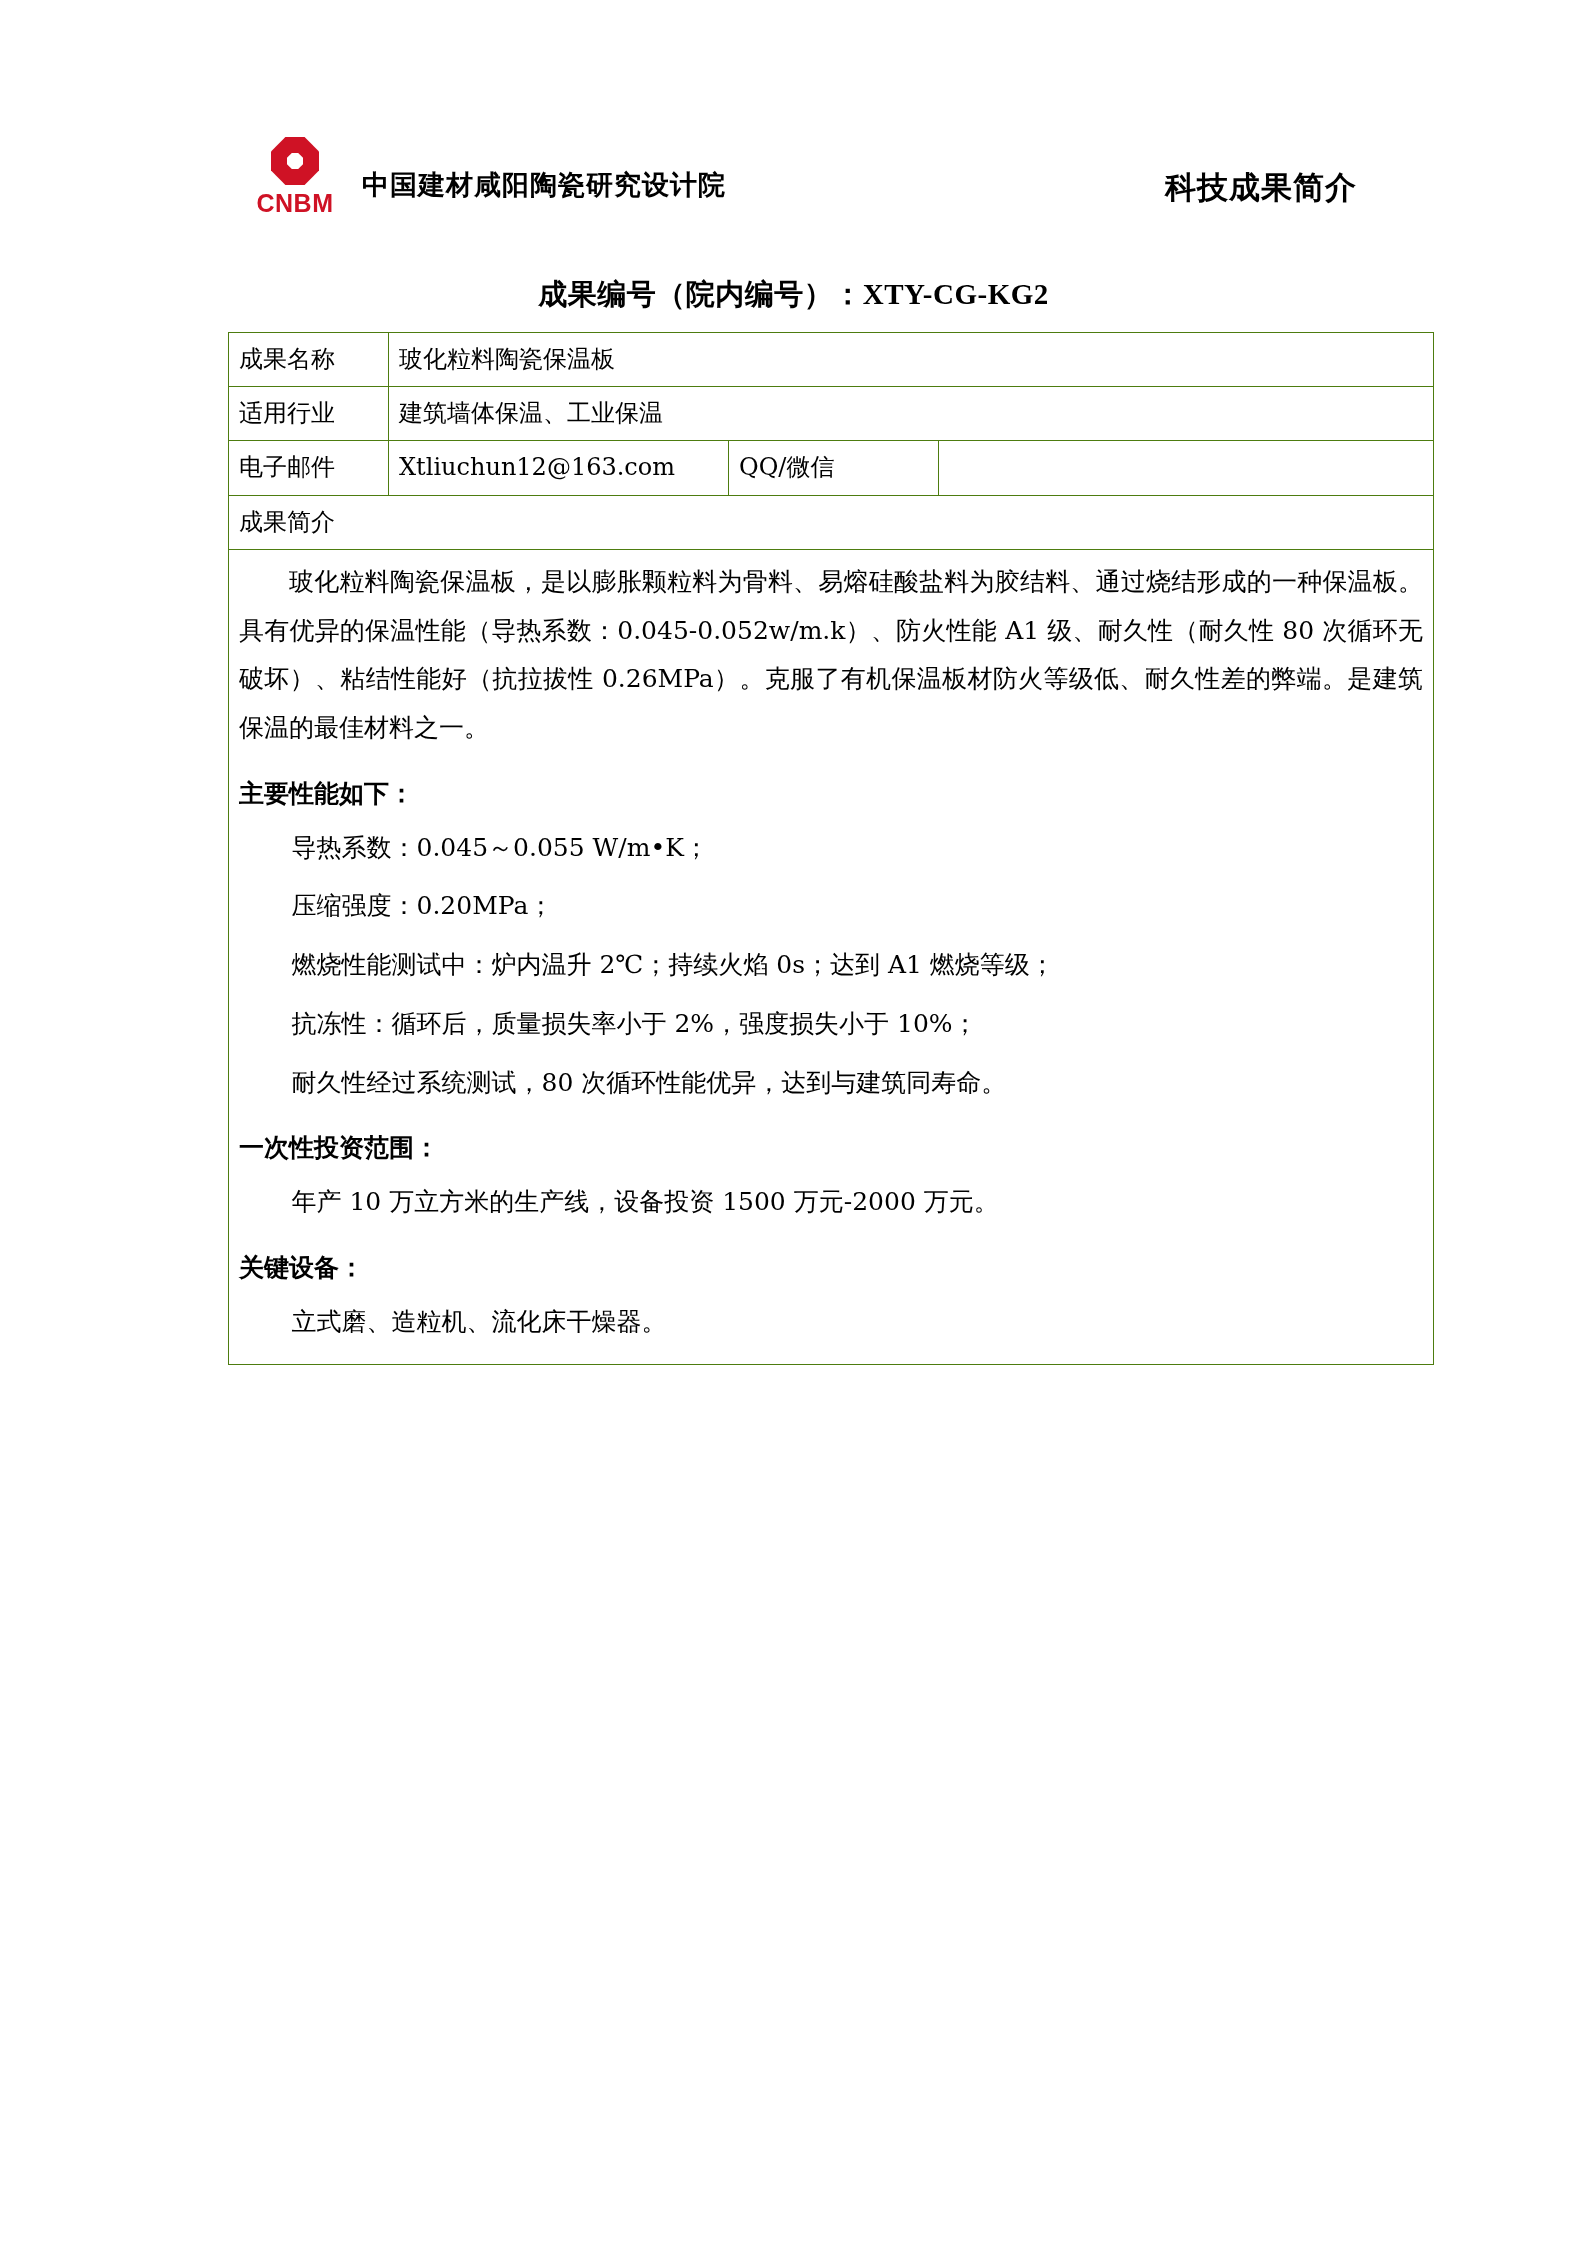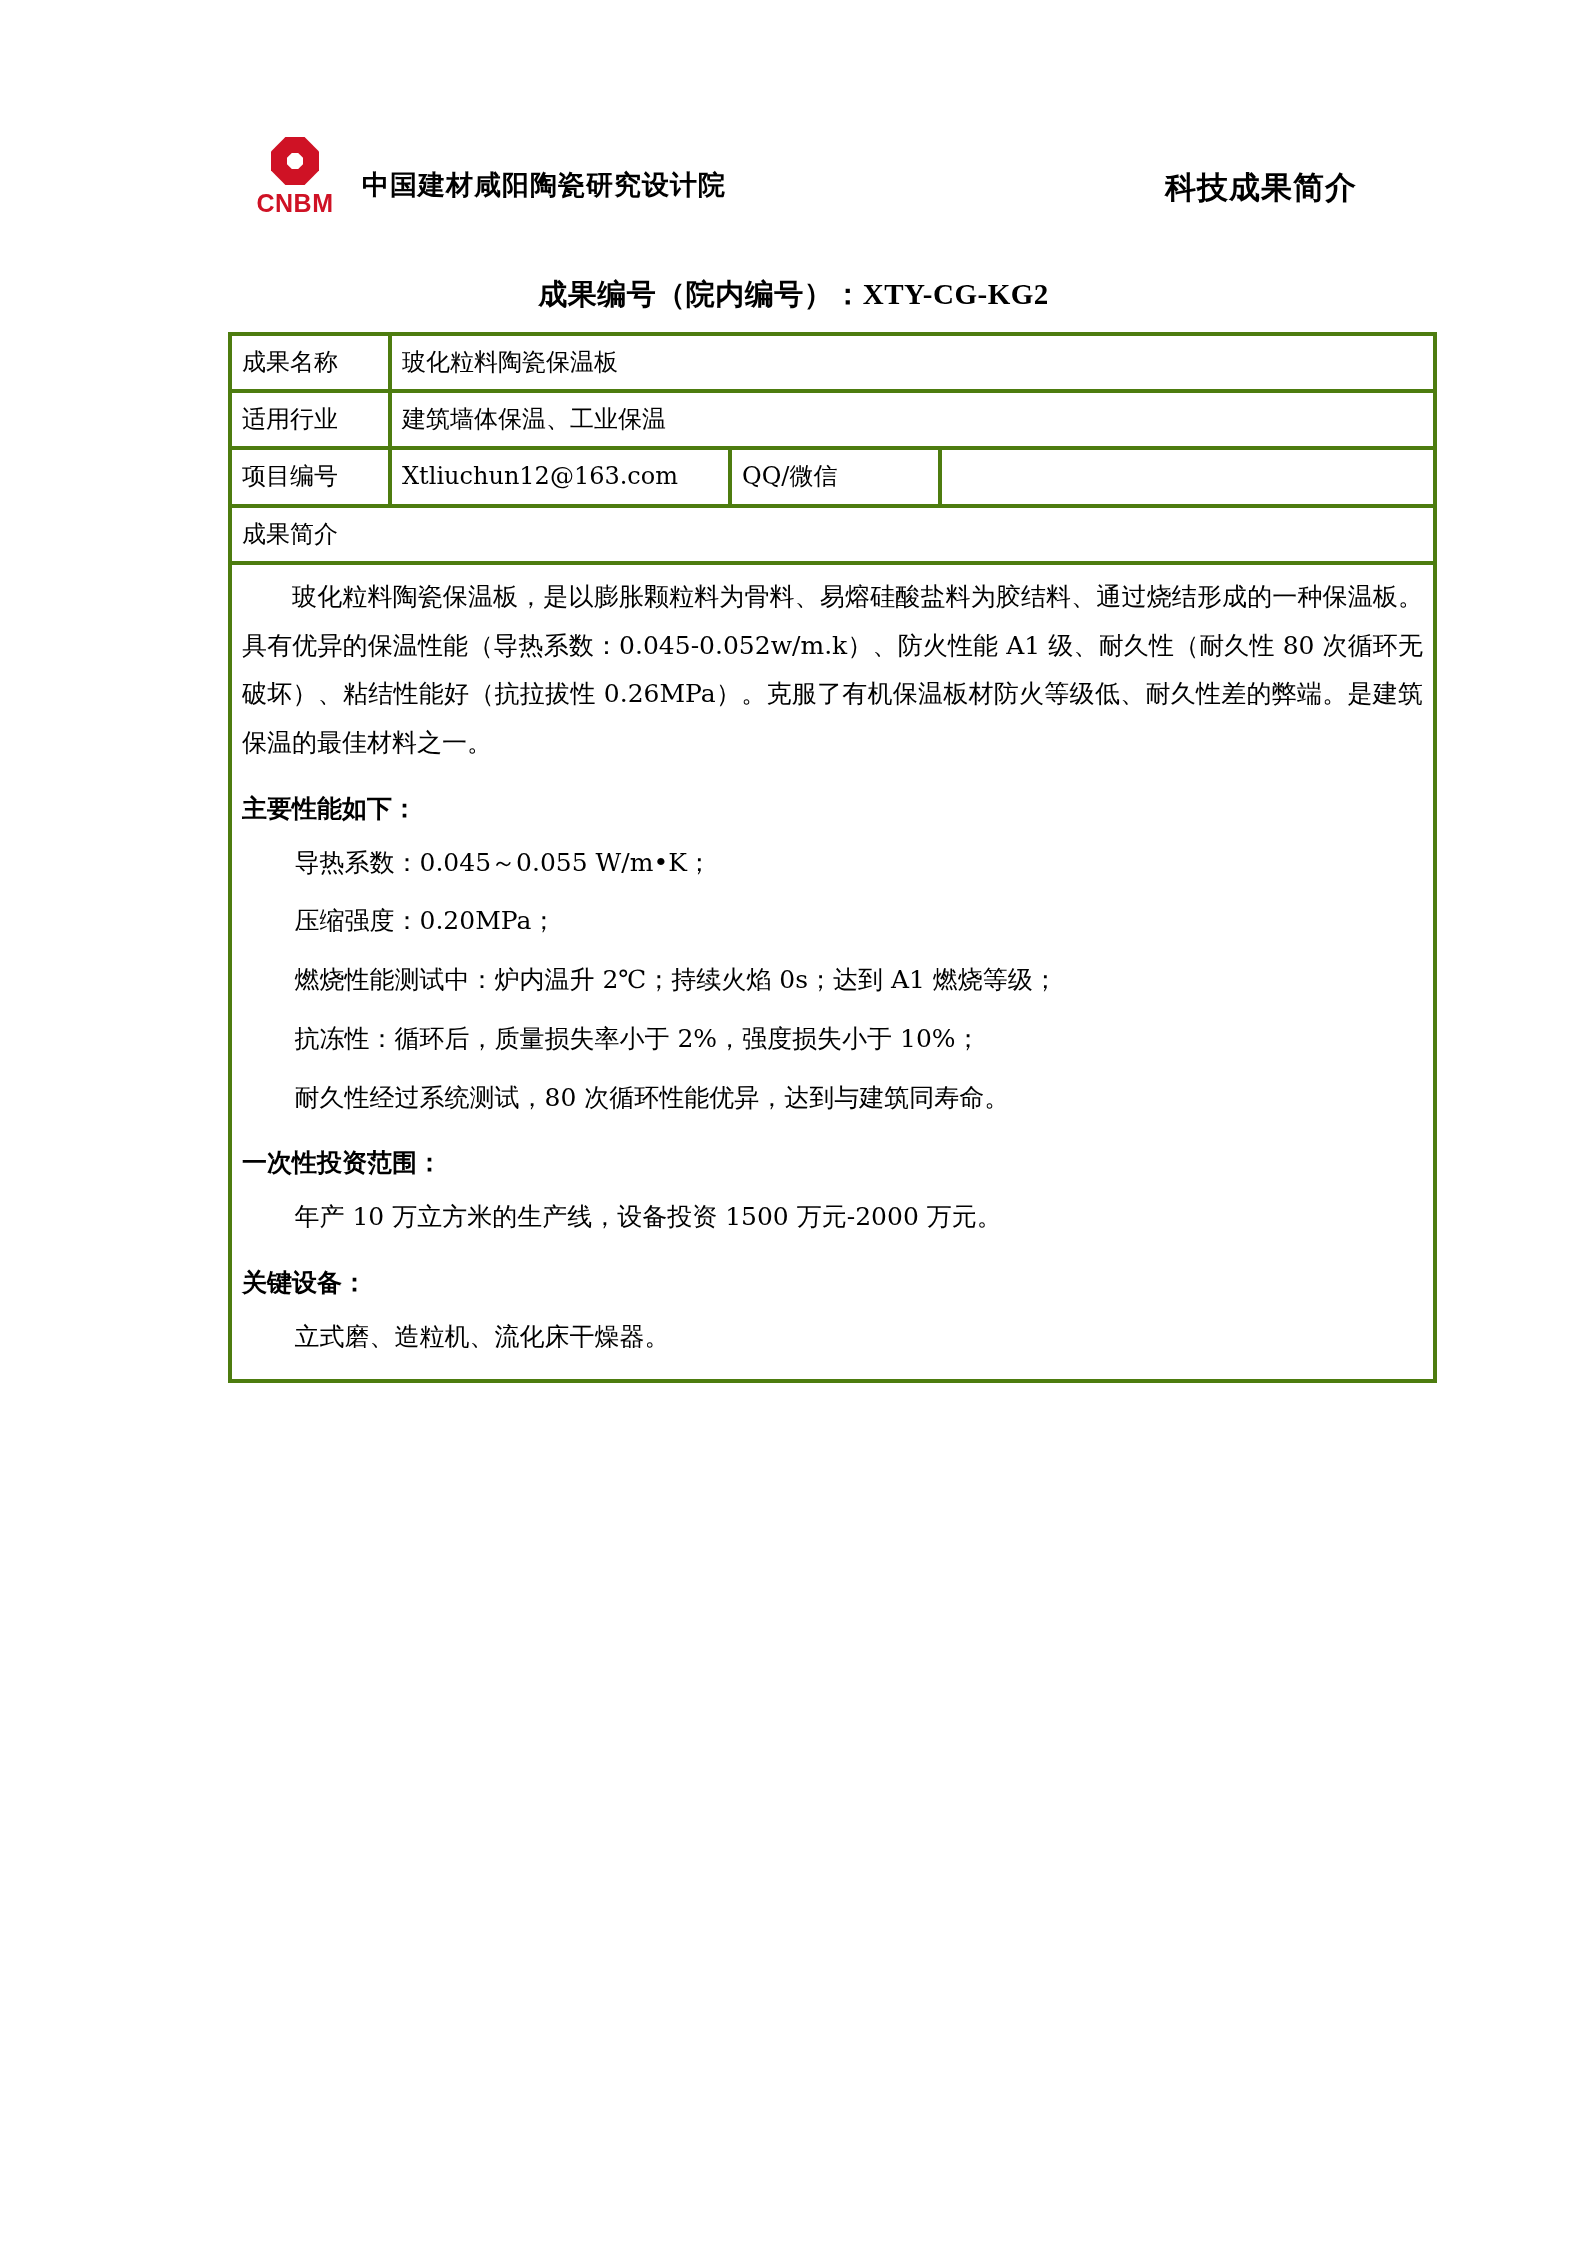--- a/index.html
+++ b/index.html
@@ -107,21 +107,21 @@
   
   .main-table {
     position: absolute;
     top: 332px;
     left: 228px;
     width: 1205px;
     border-collapse: collapse;
     table-layout: fixed;
   }
   .main-table td {
-    border: 4px solid #4d7c0f;
+    border: 1px solid #4d7c0f;
     padding: 8px 10px;
     vertical-align: top;
     font-size: 24px;
     line-height: 1.55;
     font-family: "DejaVu Serif", serif;
   }
   .label-cell {
     width: 160px;
     white-space: nowrap;
   }
@@ -209,21 +209,21 @@
     <tbody>
       <tr>
         <td class="label-cell">成果名称</td>
         <td colspan="3">玻化粒料陶瓷保温板</td>
       </tr>
       <tr>
         <td class="label-cell">适用行业</td>
         <td colspan="3">建筑墙体保温、工业保温</td>
       </tr>
       <tr>
-        <td class="label-cell">项目编号</td>
+        <td class="label-cell">电子邮件</td>
         <td class="ascii">Xtliuchun12@163.com</td>
         <td class="mid-label-cell">QQ/微信</td>
         <td></td>
       </tr>
       <tr>
         <td colspan="4" class="section-cell">成果简介</td>
       </tr>
       <tr>
         <td colspan="4" class="intro-cell">
           <p class="intro-p">玻化粒料陶瓷保温板，是以膨胀颗粒料为骨料、易熔硅酸盐料为胶结料、通过烧结形成的一种保温板。具有优异的保温性能（导热系数：0.045-0.052w/m.k）、防火性能 A1 级、耐久性（耐久性 80 次循环无破坏）、粘结性能好（抗拉拔性 0.26MPa）。克服了有机保温板材防火等级低、耐久性差的弊端。是建筑保温的最佳材料之一。</p>

